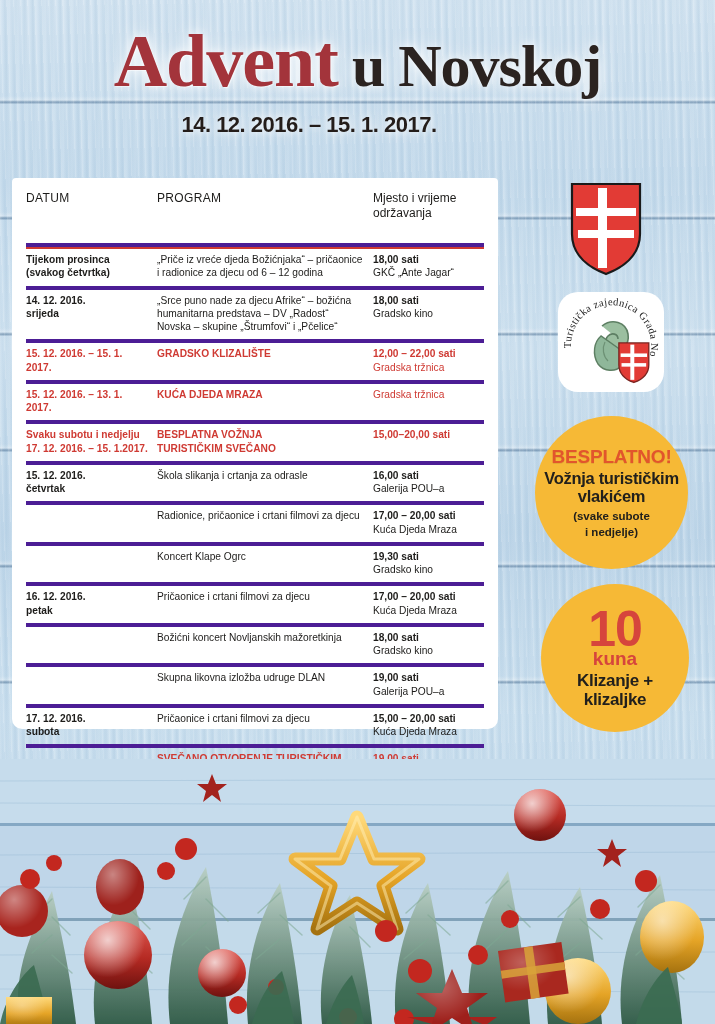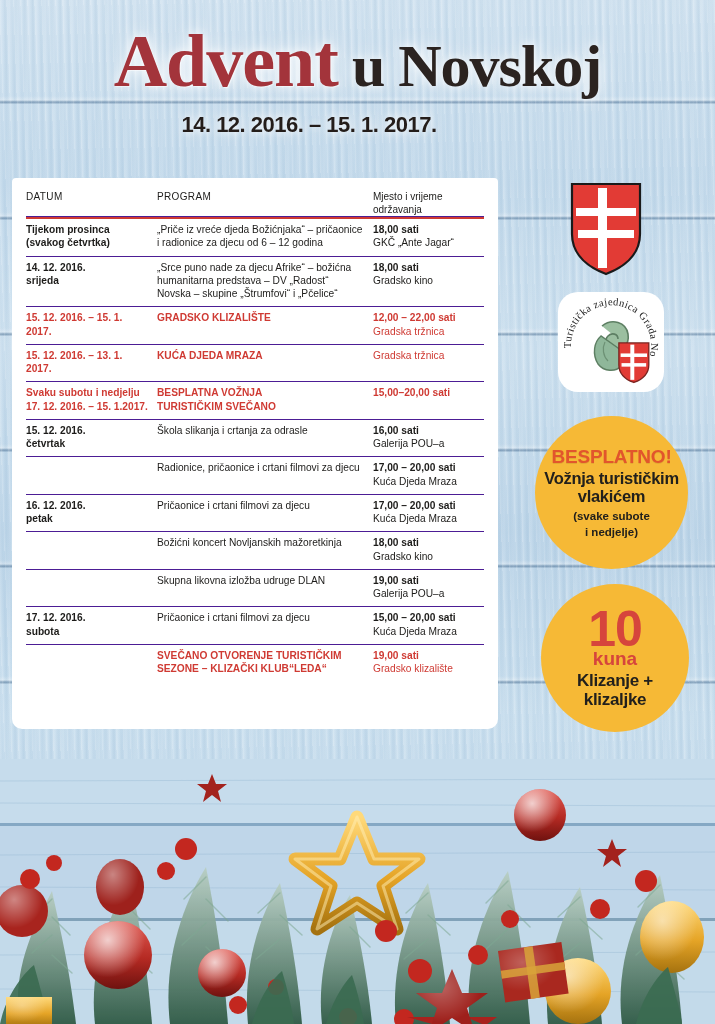--- a/index.html
+++ b/index.html
@@ -80,33 +80,33 @@
     border-radius: 4px 4px 10px 10px;
     padding: 11px 14px 0 14px;
   }
   table.sched { width: 100%; border-collapse: collapse; table-layout: fixed; }
   table.sched col.c-date { width: 131px; }
   table.sched col.c-prog { width: 216px; }
   table.sched col.c-place { width: 111px; }
 
   .sched th {
     text-align: left; vertical-align: top;
-    font-size: 10px; font-weight: normal; color: #1d1c1a;
+    font-size: 12px; font-weight: normal; color: #1d1c1a;
     letter-spacing: .35px;
-    padding: 2px 4px 0 0; line-height: 1.25;
+    padding: 2px 4px 22px 0; line-height: 1.25;
   }
   .sched th.hdr-place { letter-spacing: 0; }
   tr.header-rule td { border-bottom: 2.5px solid #cf3a33; height: 0; padding: 0; }
 
   .sched td {
     vertical-align: top;
     font-size: 10.2px; line-height: 1.3;
     color: #1d1c1a;
     padding: 4px 6px 6px 0;
-    border-top: 1px solid #4c1d95;
+    border-top: 4px solid #4c1d95;
   }
   .sched tr.first-body td { border-top: none; }
   .sched td.date { font-weight: bold; padding-right: 8px; }
   .sched td.prog { }
   .sched td.place { padding-right: 0; }
   .sched td.place .t { font-weight: bold; display: block; }
   .sched td.place .v { display: block; }
 
   tr.red td { color: #cf3a33; }
   tr.red td.date { font-weight: bold; }
@@ -236,20 +236,28 @@
               <span class="t">16,00 sati</span>
               <span class="v">Galerija POU–a</span>
             </td>
           </tr>
           <tr>
             <td class="date"><span></span></td>
             <td class="prog"><span>Radionice, pričaonice i crtani filmovi za djecu</span></td>
             <td class="place">
               <span class="t">17,00 – 20,00 sati</span>
               <span class="v">Kuća Djeda Mraza</span>
+            </td>
+          </tr>
+          <tr>
+            <td class="date"><span></span></td>
+            <td class="prog"><span>Koncert Klape Ogrc</span></td>
+            <td class="place">
+              <span class="t">19,30 sati</span>
+              <span class="v">Gradsko kino</span>
             </td>
           </tr>
           <tr>
             <td class="date"><span>16. 12. 2016.</span><br><span>petak</span></td>
             <td class="prog"><span>Pričaonice i crtani filmovi za djecu</span></td>
             <td class="place">
               <span class="t">17,00 – 20,00 sati</span>
               <span class="v">Kuća Djeda Mraza</span>
             </td>
           </tr>

